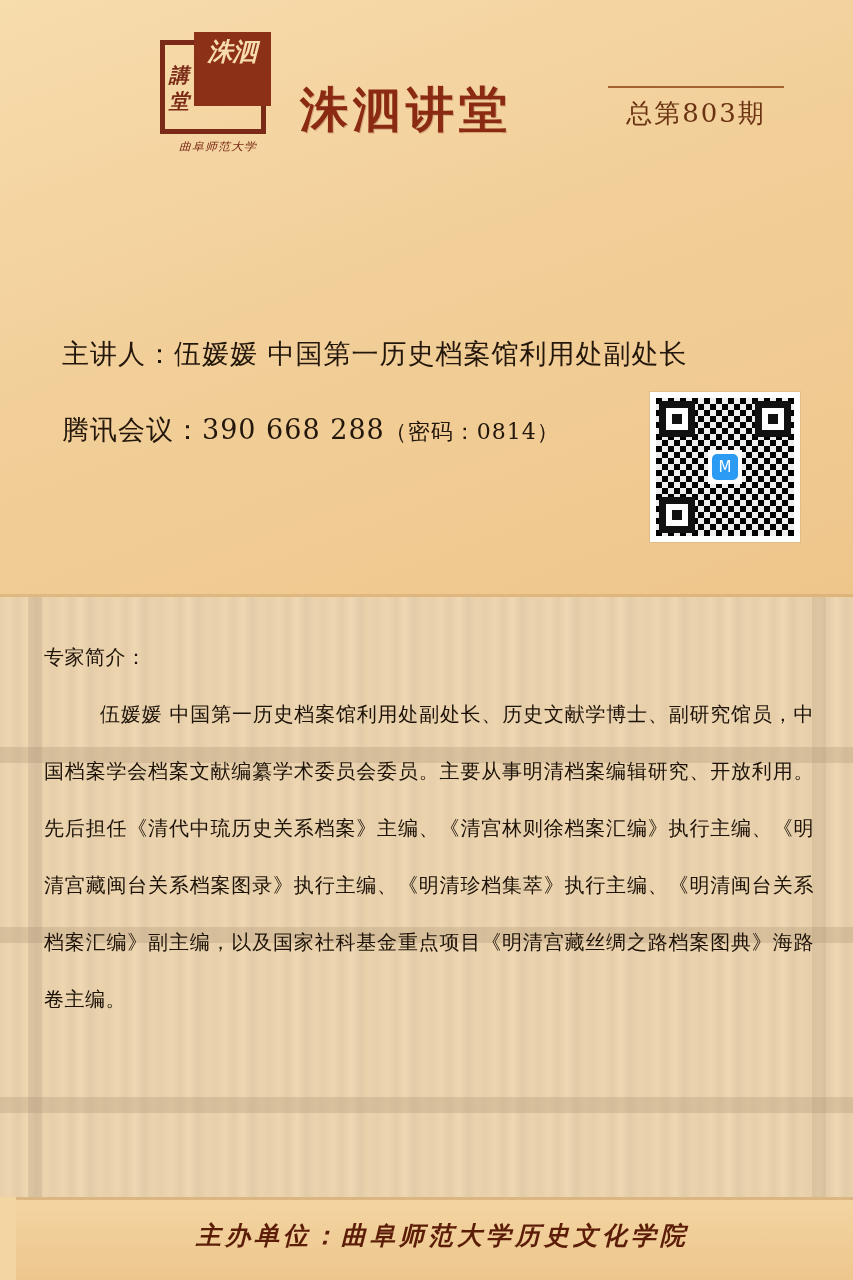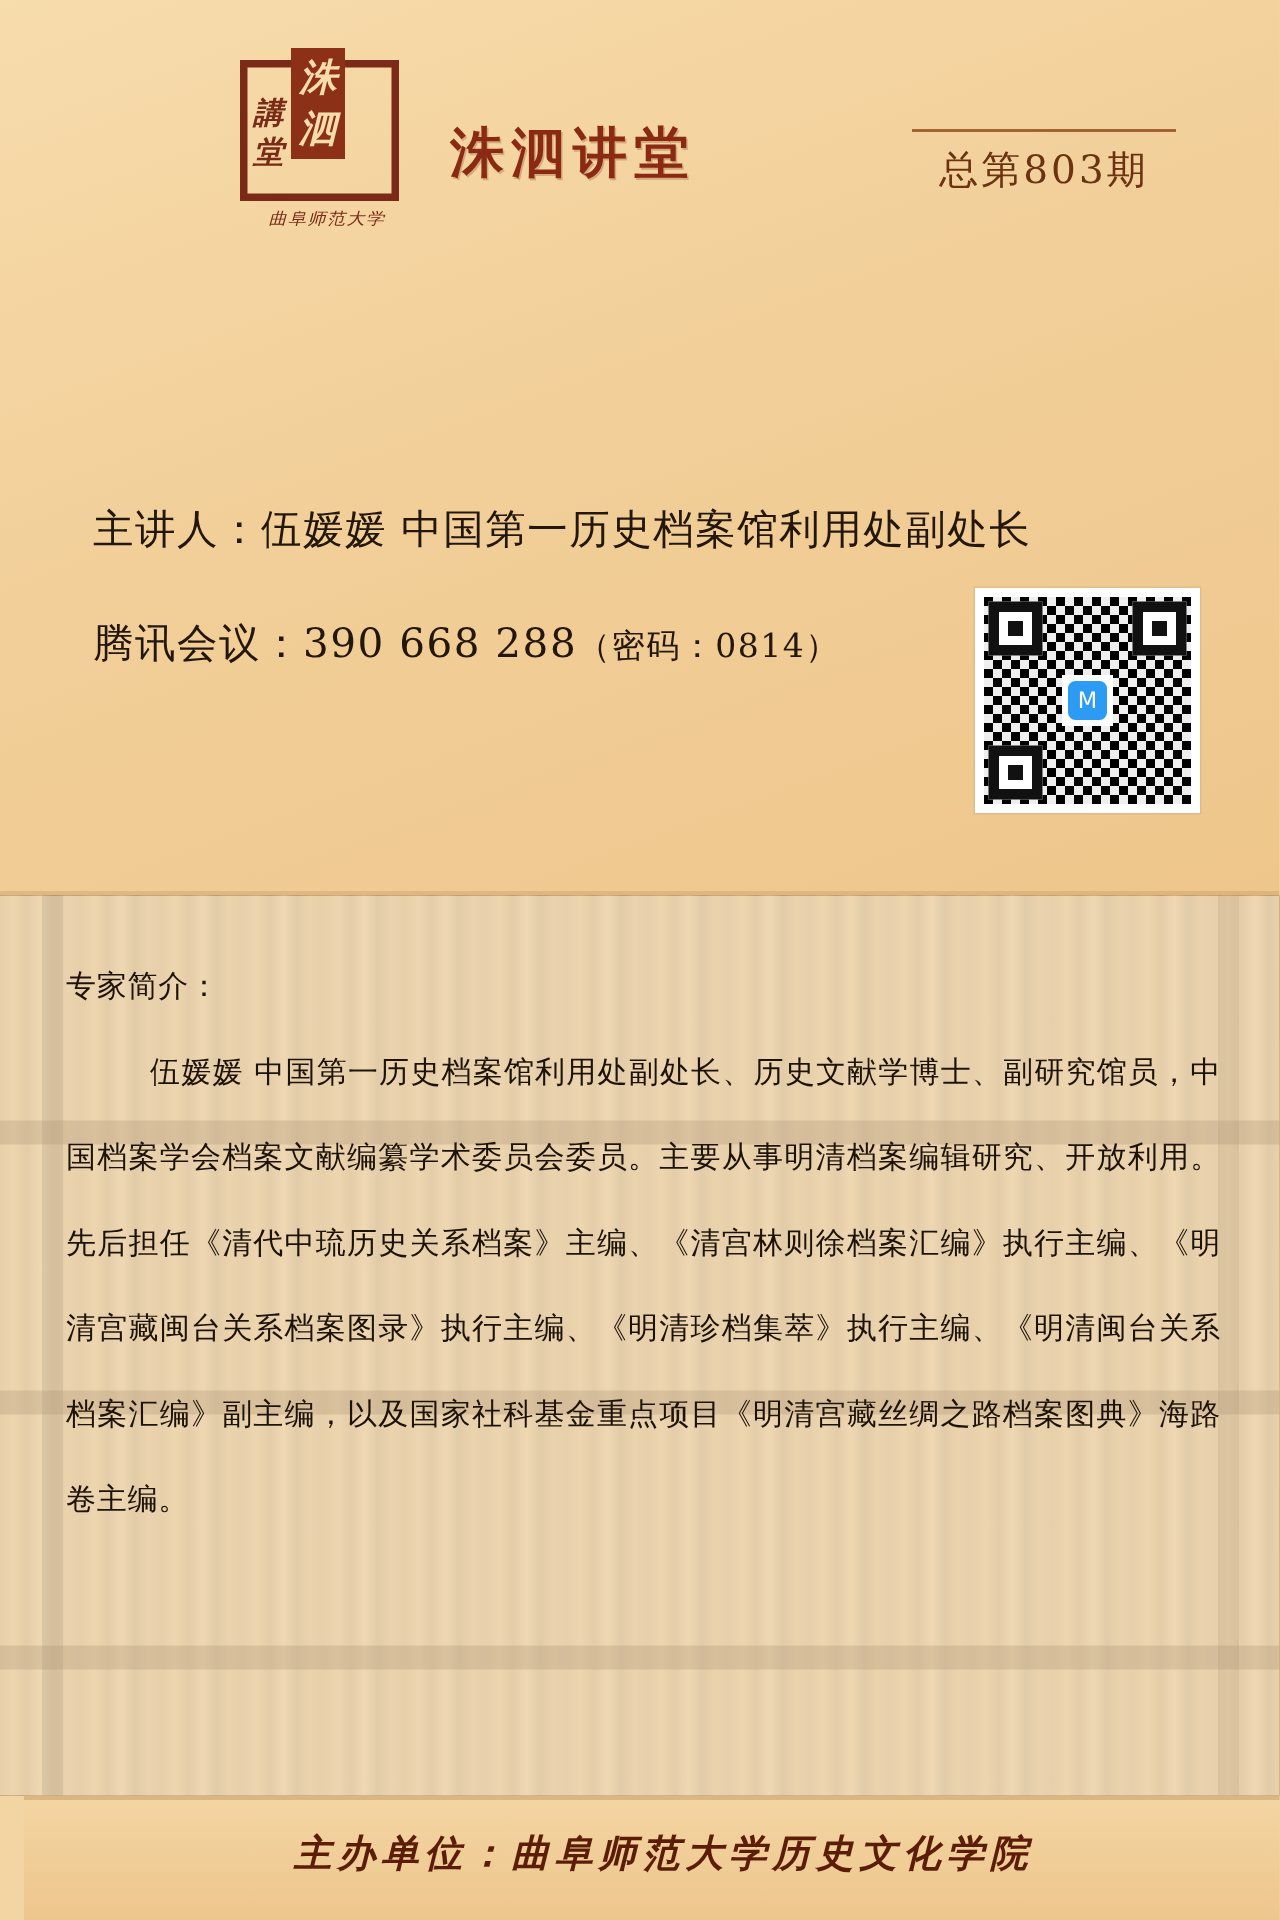--- a/index.html
+++ b/index.html
@@ -62,21 +62,21 @@
   }
   .logo-frame-inner {
     position: absolute;
     left: 0; top: 0;
     width: 106px;
     height: 94px;
   }
   .logo-seal {
     position: absolute;
     left: 42px; top: -8px;
-    width: 36px;
+    width: 77px;
     height: 74px;
     background: #8d3018;
     color: #f7dcac;
     font-family: "DejaVu Serif", serif;
     font-weight: bold;
     font-size: 25px;
     line-height: 34px;
     text-align: center;
     letter-spacing: 0;
     padding-top: 3px;
@@ -107,21 +107,21 @@
     transform: scaleY(0.9);
   }
 
   .brand-title {
     position: absolute;
     left: 300px;
     top: 52px;
     color: #8b2a12;
     font-family: "DejaVu Serif", serif;
     font-weight: bold;
-    font-size: 36px;
+    font-size: 48px;
     letter-spacing: 5px;
     text-shadow: 1px 1px 0 rgba(120,40,20,0.25);
   }
 
   .issue-block {
     position: absolute;
     left: 596px;
     top: 56px;
     width: 200px;
     text-align: center;

